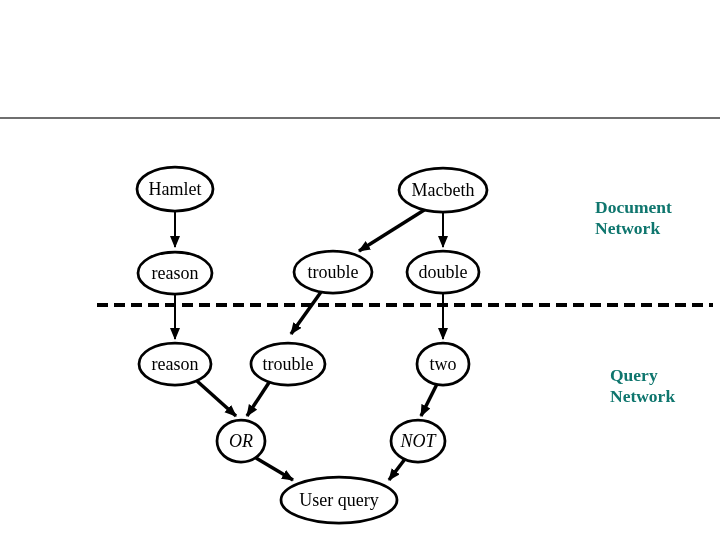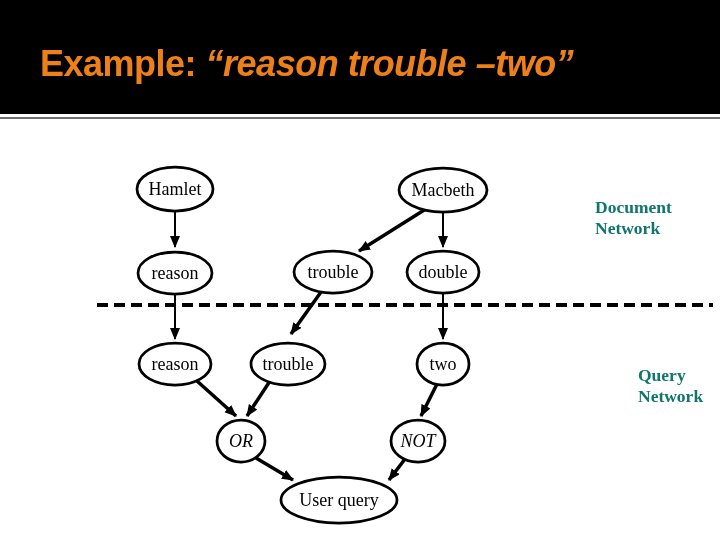--- a/index.html
+++ b/index.html
@@ -53,30 +53,27 @@
   .net-label {
     position: absolute;
     font-family: "Liberation Serif", serif;
     font-weight: bold;
     font-size: 17.5px;
     line-height: 1.18;
     color: #0f766e;
     white-space: pre-line;
   }
   .net-label.doc { left: 595px; top: 197px; }
-  .net-label.query { left: 638px; top: 365px; }
+  .net-label.query { left: 610px; top: 365px; }
 </style>
 </head>
 <body>
 
 <div class="slide">
 
-  <header class="slide-header">
-    <h1 class="slide-title"><span>Example: </span><span class="quoted">“reason trouble –two”</span></h1>
-  </header>
 
   <div class="header-divider"></div>
 
   <svg id="diagram-svg" class="diagram-svg" viewBox="0 0 720 540" xmlns="http://www.w3.org/2000/svg">
     <defs>
       <marker id="arrowhead" markerUnits="userSpaceOnUse" markerWidth="13" markerHeight="11" refX="11" refY="5" orient="auto">
         <path d="M0,0 L12,5 L0,10 Z" fill="#000000"></path>
       </marker>
     </defs>
     <g id="edge-layer">

